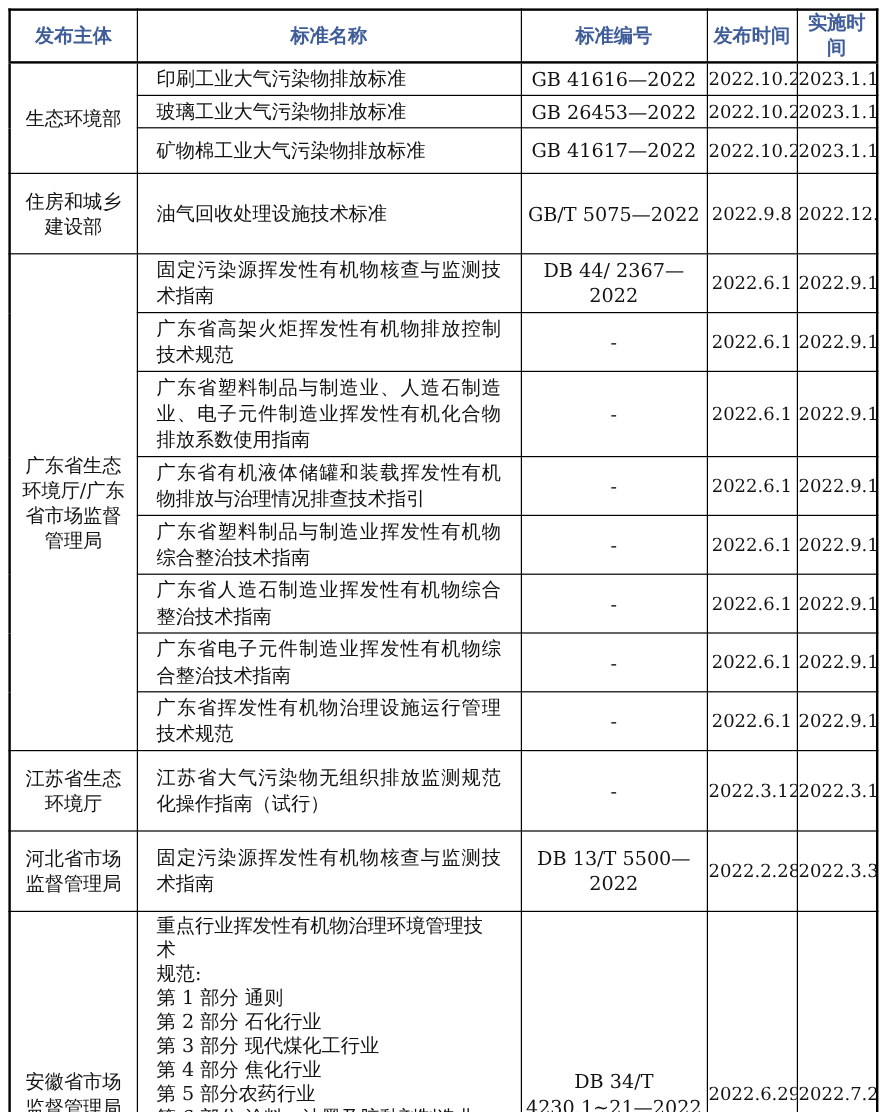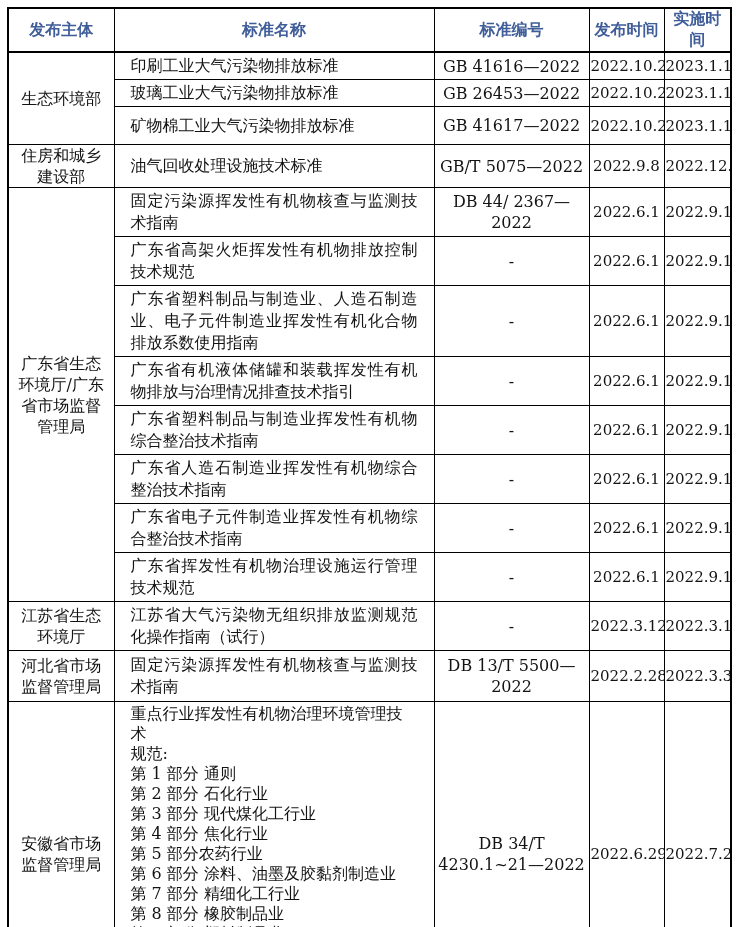--- a/index.html
+++ b/index.html
@@ -33,21 +33,21 @@
     font-weight: bold;
     text-align: center;
     border-bottom: 2px solid #000;
     height: 23px;
     padding: 0 2px;
   }
   td.pub {
     text-align: center;
     white-space: pre-line;
     line-height: 21px;
-    padding: 0 2px;
+    padding: 12px 2px;
   }
   td.name {
     text-align: justify;
     text-justify: inter-character;
     line-height: 22px;
     padding: 2px 16px;
   }
   td.name.pre {
     white-space: pre-line;
     text-align: left;

